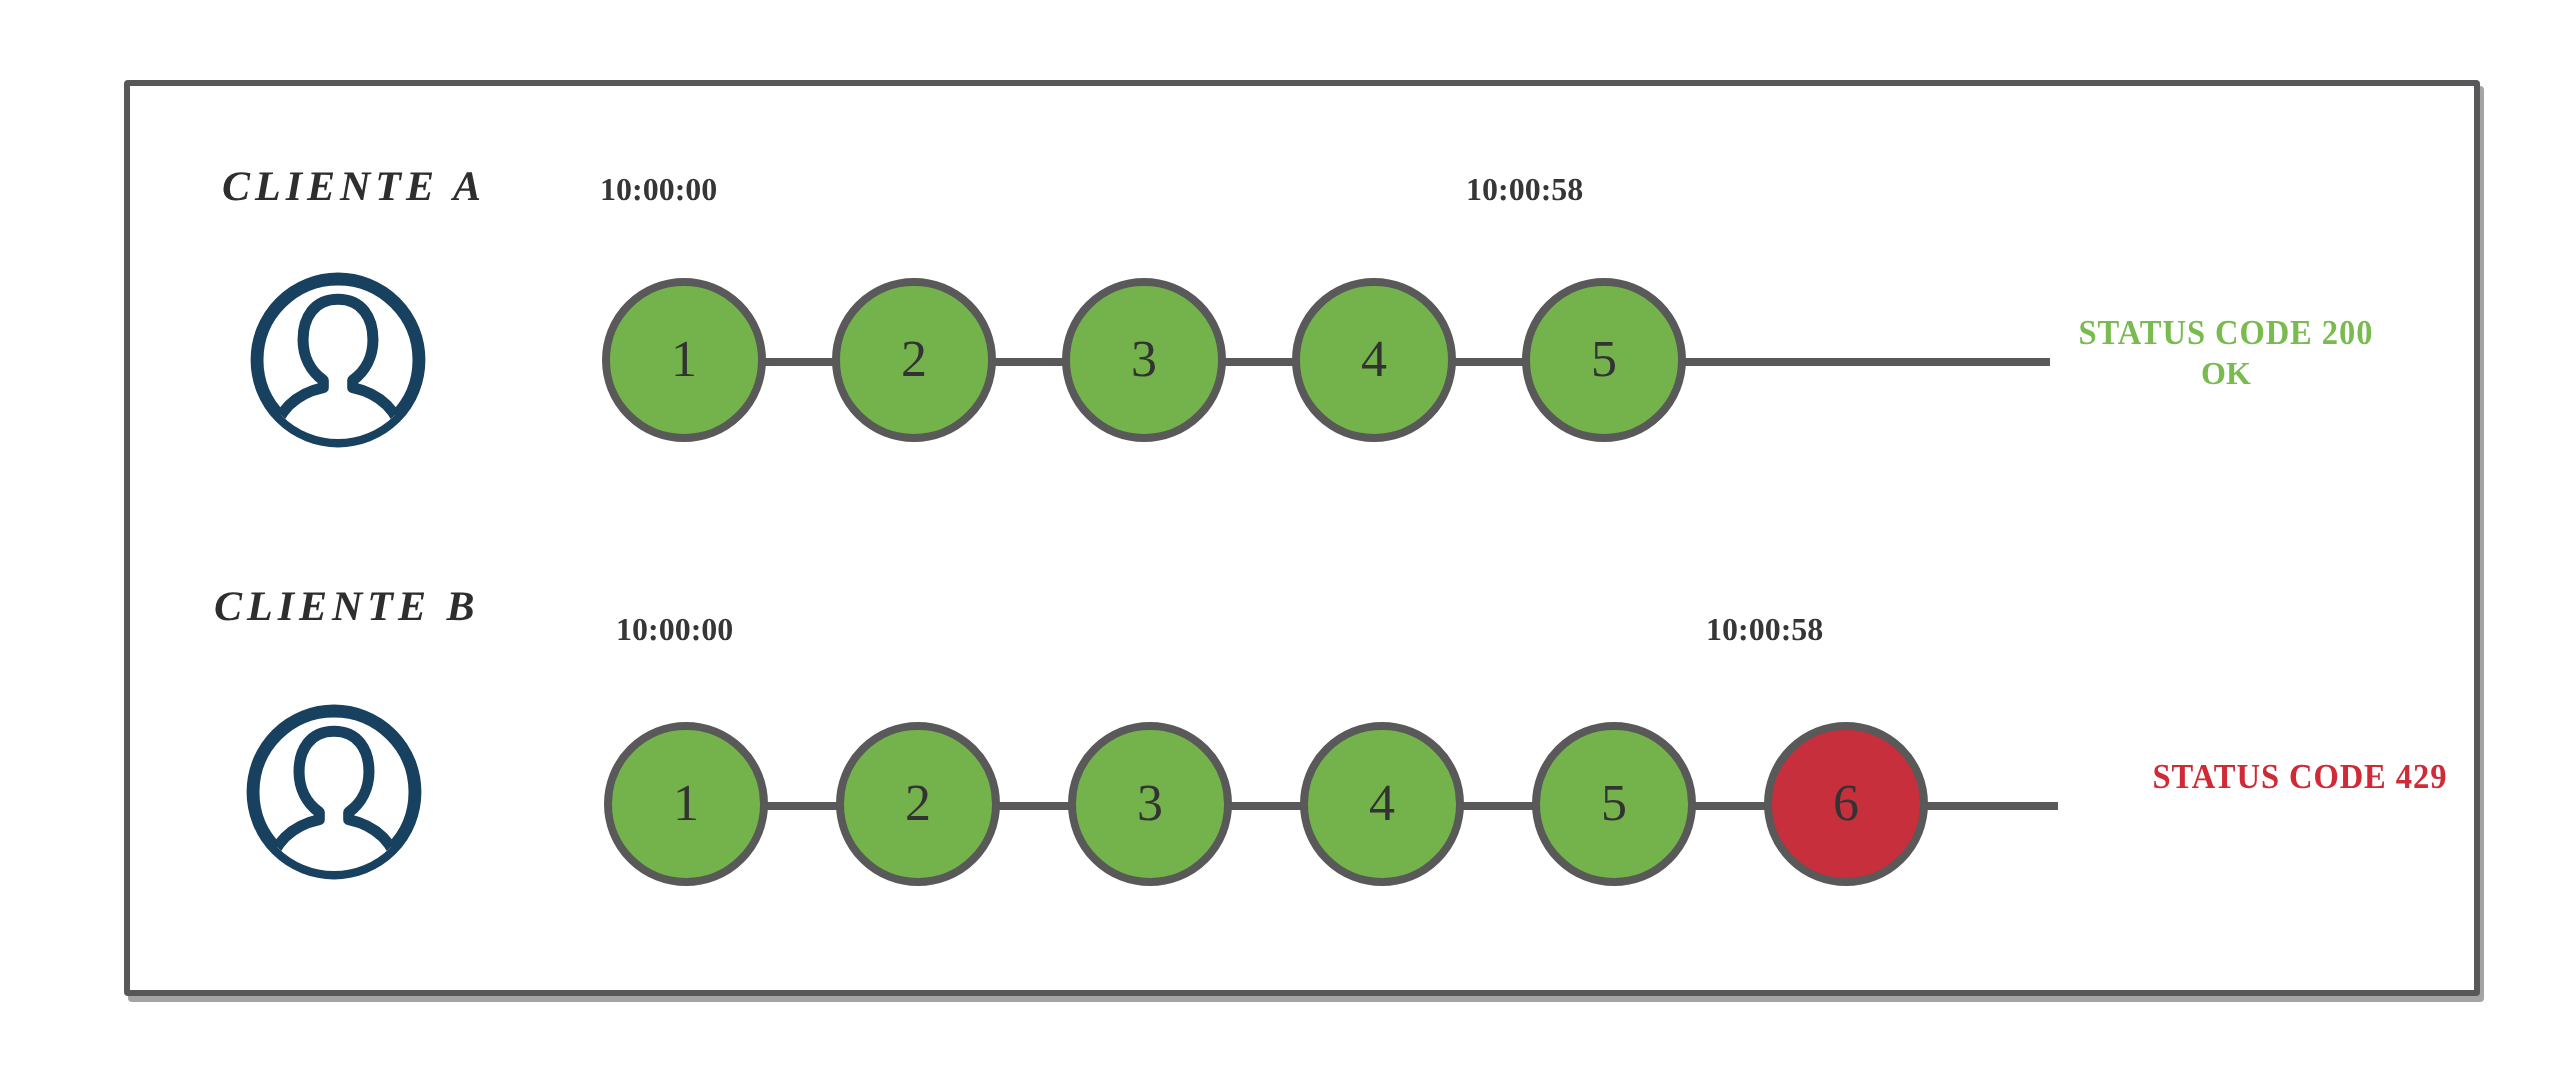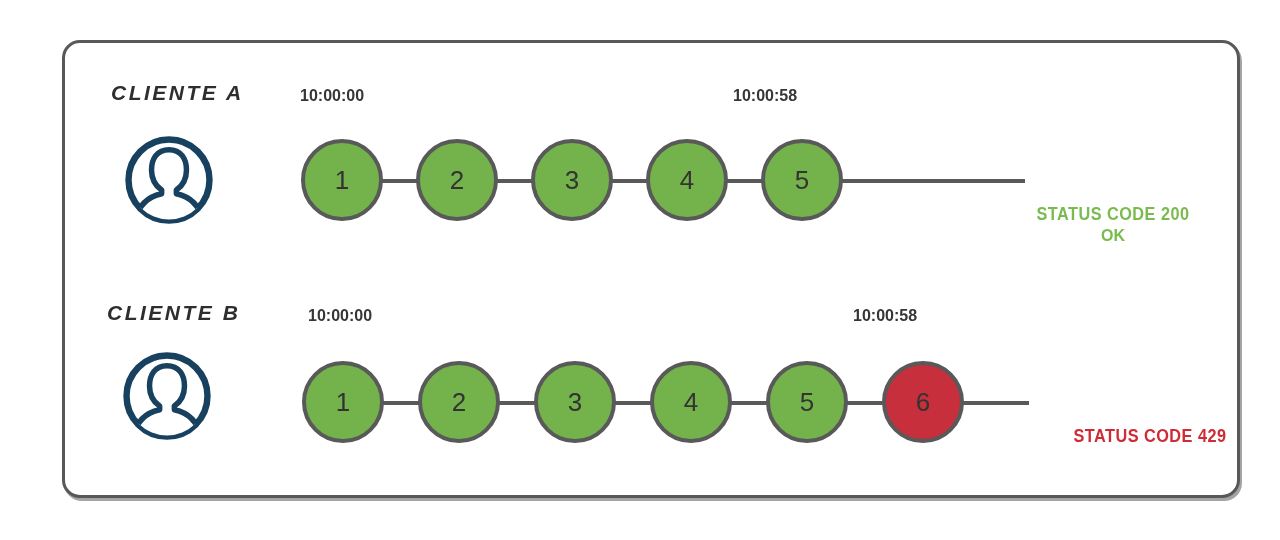--- a/index.html
+++ b/index.html
@@ -8,23 +8,24 @@
     background:#ffffff;
     position:relative;
     overflow:hidden;
     font-family:"Liberation Sans", sans-serif;
   }
   .frame{
     position:absolute;
     left:62px;top:40px;
     width:1172px;height:452px;
     border:3px solid var(--box-border);
-    border-radius:18px;
+    border-radius:2px;
     background:#ffffff;
     box-shadow:2px 3px 0 rgba(89,89,89,0.55);
+    font-family:Liberation Serif, serif;
   }
   .client-label{
     position:absolute;
     font-weight:bold;
     font-style:italic;
     font-size:21px;
     letter-spacing:2.5px;
     color:var(--label);
     white-space:nowrap;
   }
@@ -58,21 +59,20 @@
     font-size:26px;
     color:var(--number);
   }
   .circle[data-status="blocked"]{background:var(--red);}
   .status{
     position:absolute;
     width:180px;
     text-align:center;
     line-height:21px;
     white-space:nowrap;
-    margin-top:48px;
   }
   .status .l1{
     font-size:17.5px;
     font-weight:bold;
     letter-spacing:0.5px;
     display:block;
     transform:scaleX(0.93);
     transform-origin:center;
   }
   .status .l2{
@@ -123,21 +123,21 @@
     </div>
   <div class="circle" style="left:696px;top:96px;" data-status="ok">
       <span>5</span>
     </div>
 
   <div class="status ok" style="left:958px;top:113px;">
     <span class="l1">STATUS CODE 200</span>
     <span class="l2">OK</span>
   </div>
 
-  <div class="client-label" style="left:42px;top:258px;">CLIENTE B</div>
+  <div class="client-label" style="left:42px;top:248px;">CLIENTE B</div>
 
   <div class="avatar" style="left:56px;top:307px;">
     <svg viewBox="0 0 100 100">
       <defs>
           <clipPath id="cpB">
             <circle cx="50" cy="50" r="43"></circle>
           </clipPath>
         </defs>
       <circle class="stroke" cx="50" cy="50" r="44" stroke-width="7"></circle>
       <g clip-path="url(#cpB)">

